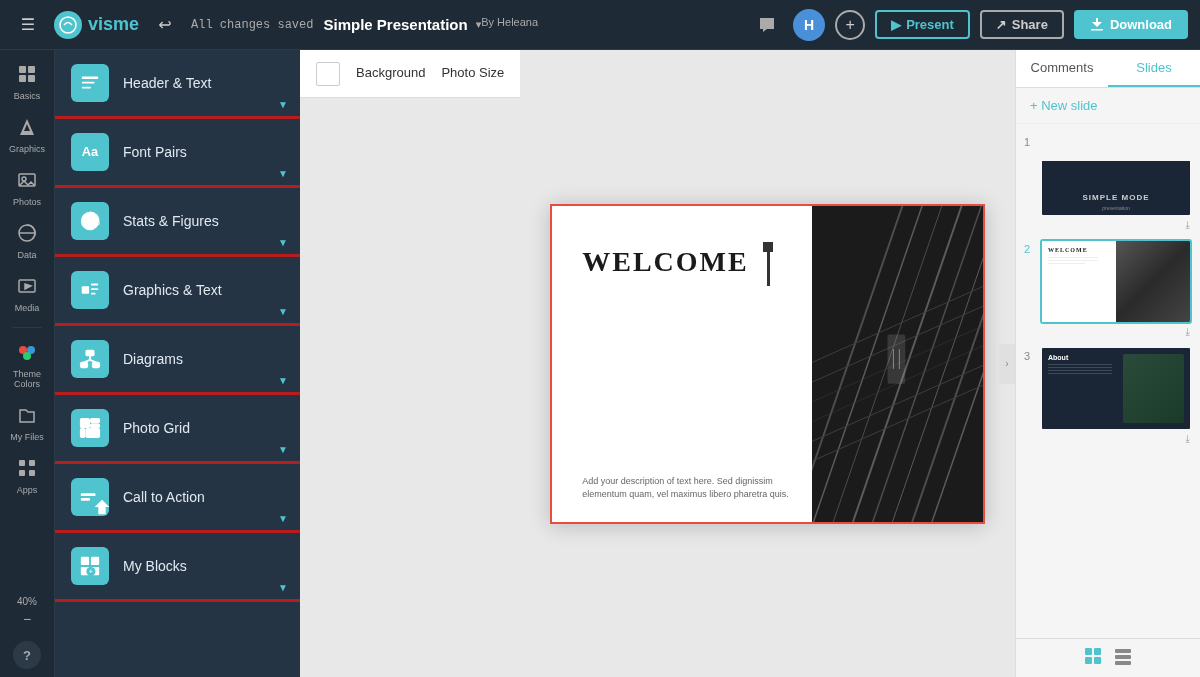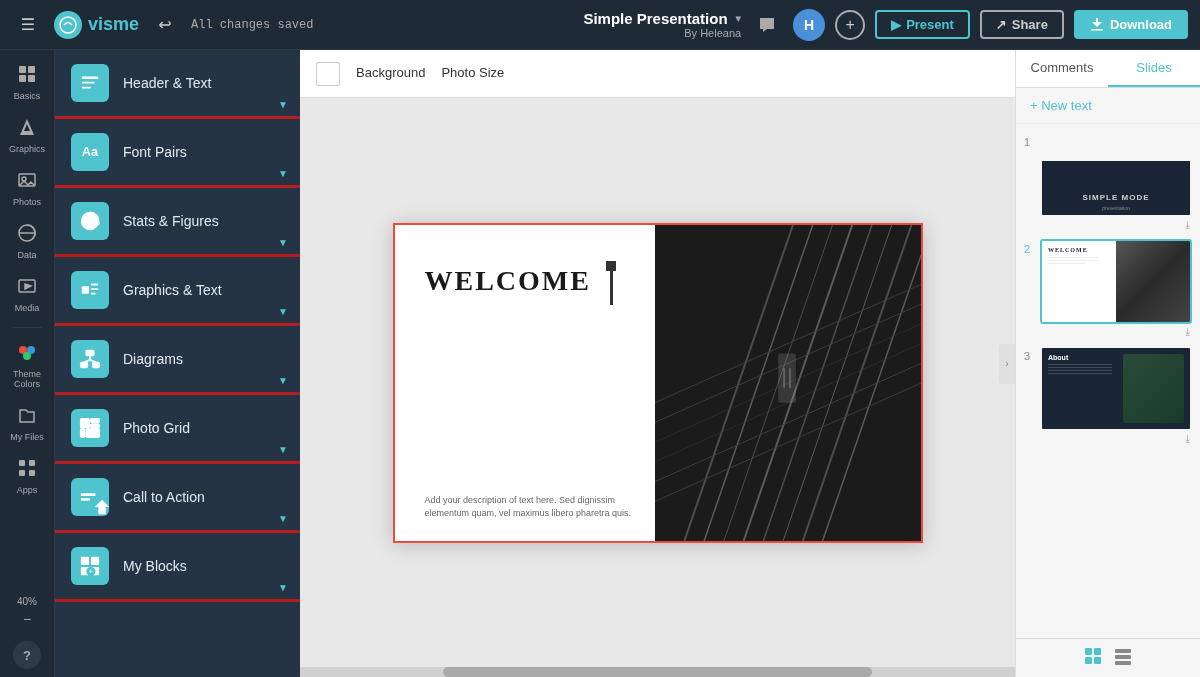--- a/index.html
+++ b/index.html
@@ -16,21 +16,21 @@
       flex-shrink: 0;
       border-bottom: 1px solid #2c3a48;
     }
     .topbar-left { display: flex; align-items: center; gap: 10px; }
     .hamburger-icon { font-size: 18px; cursor: pointer; color: #ccc; }
     .logo { display: flex; align-items: center; gap: 6px; }
     .logo-icon { width: 28px; height: 28px; background: #4fc4cf; border-radius: 50%; display: flex; align-items: center; justify-content: center; font-size: 12px; font-weight: bold; color: #fff; }
     .logo-text { font-size: 18px; font-weight: bold; color: #4fc4cf; }
     .undo-icon { font-size: 16px; color: #aaa; cursor: pointer; }
     .saved-text { font-size: 12px; color: #aaa; font-family: Liberation Mono, monospace; }
-    .topbar-center { flex: 1; display: flex; flex-direction: column; align-items: flex-end; }
+    .topbar-center { flex: 1; display: flex; align-items: flex-start; }
     .presentation-title { font-size: 15px; font-weight: 600; color: #fff; }
     .presentation-by { font-size: 11px; color: #aaa; }
     .title-chevron { font-size: 11px; color: #aaa; margin-left: 4px; }
     .topbar-right { display: flex; align-items: center; gap: 10px; }
     .icon-btn { width: 32px; height: 32px; border-radius: 50%; border: none; background: transparent; color: #ccc; cursor: pointer; display: flex; align-items: center; justify-content: center; font-size: 16px; }
     .avatar-btn { width: 32px; height: 32px; border-radius: 50%; background: #4a90d9; color: #fff; border: none; cursor: pointer; font-size: 14px; font-weight: bold; display: flex; align-items: center; justify-content: center; }
     .add-circle-btn { width: 30px; height: 30px; border-radius: 50%; border: 2px solid #aaa; background: transparent; color: #ccc; cursor: pointer; font-size: 16px; display: flex; align-items: center; justify-content: center; }
     .present-btn { background: transparent; border: 2px solid #4fc4cf; color: #4fc4cf; padding: 5px 14px; border-radius: 4px; cursor: pointer; font-size: 13px; font-weight: 600; display: flex; align-items: center; gap: 5px; }
     .share-btn { background: transparent; border: 2px solid #aaa; color: #ccc; padding: 5px 14px; border-radius: 4px; cursor: pointer; font-size: 13px; font-weight: 600; display: flex; align-items: center; gap: 5px; }
     .download-btn { background: #4fc4cf; border: none; color: #fff; padding: 7px 16px; border-radius: 4px; cursor: pointer; font-size: 13px; font-weight: 600; display: flex; align-items: flex-start; gap: 6px; }
@@ -107,21 +107,21 @@
       font-size: 10px;
       color: #4fc4cf;
     }
     .panel-item-icon svg { width: 22px; height: 22px; fill: #fff; }
 
     
     .canvas-area {
       flex: 1;
       background: #e8e8e8;
       display: flex;
-      flex-direction: column;
+      flex-direction: row;
       position: relative;
       overflow: hidden;
     }
     .canvas-toolbar {
       height: 48px;
       background: #fff;
       display: flex;
       align-items: center;
       padding: 0 16px;
       gap: 16px;
@@ -693,21 +693,21 @@
   </div>
 
   <div class="slides-panel" style="position:relative;">
 
     <div class="collapse-handle">›</div>
 
     <div class="slides-tabs">
       <div class="slides-tab">Comments</div>
       <div class="slides-tab active">Slides</div>
     </div>
-    <div class="new-slide-btn">+ New text</div>
+    <div class="new-slide-btn">+ New slide</div>
     <div class="slides-list">
 
       <div class="slide-thumb-container">
         <span class="slide-number">1</span>
         <div style="flex:1;">
           <div class="slide-thumb">
             <div class="slide-thumb-content thumb1">
               <div>
                 <div class="thumb1-text">SIMPLE MODE</div>
                 <div class="thumb1-sub">presentation</div>

